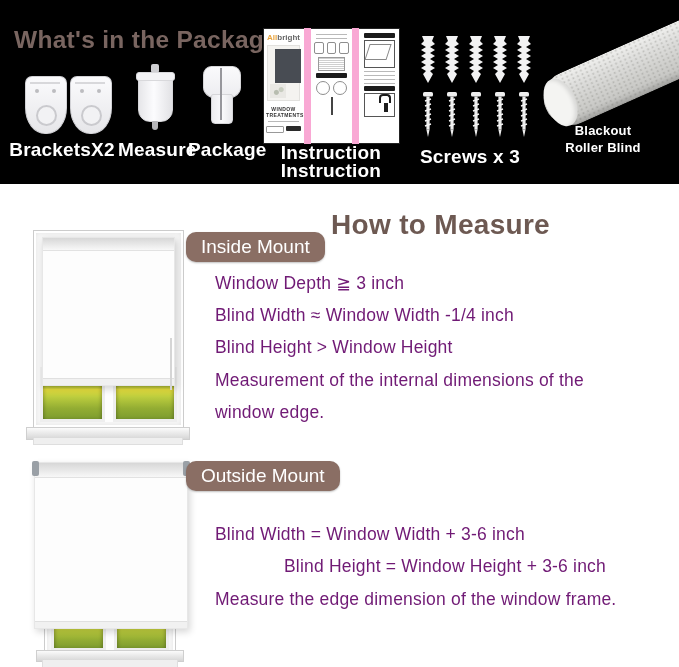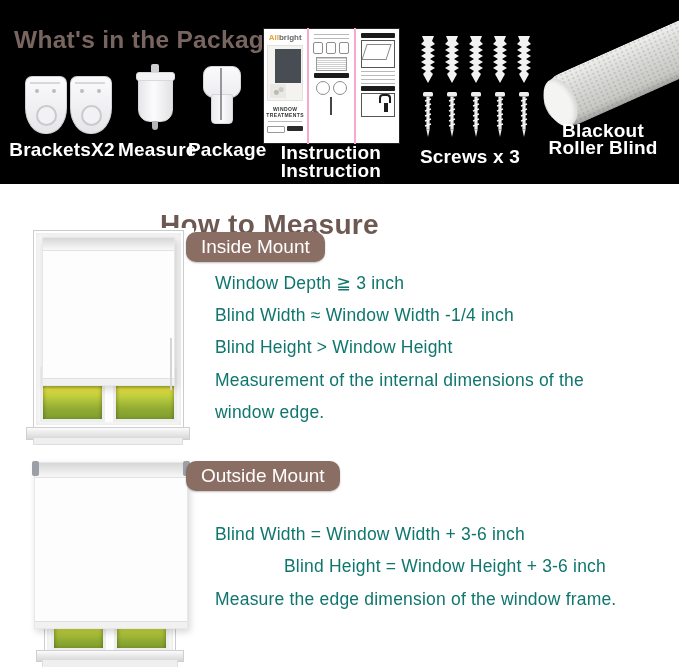--- a/index.html
+++ b/index.html
@@ -39,21 +39,21 @@
            background:linear-gradient(#fafafc,#ececef);border:1px solid #d6d6d9;
            border-radius:9px 9px 55% 55%/10px 10px 40% 40%;}
   .btn-stem{position:absolute;left:211px;top:94px;width:20px;height:28px;
            background:linear-gradient(90deg,#ececef,#fafafc 50%,#e8e8eb);
            border:1px solid #d6d6d9;border-radius:2px 2px 4px 4px;}
   .btn-slot{position:absolute;left:220px;top:68px;width:2px;height:52px;background:#97979c;}
 
   
   .booklet{position:absolute;left:263px;top:28px;width:137px;height:116px;background:#fff;
            display:flex;box-shadow:0 0 0 1px #222 inset;}
-  .bk-col{position:relative;flex:1;border-right:2px solid #f9a8d4;padding:3px 3px;overflow:hidden;}
+  .bk-col{position:relative;flex:1;border-right:7px solid #f9a8d4;padding:3px 3px;overflow:hidden;}
   .bk-col:last-child{border-right:none;}
   .bk-brand{font-size:8px;font-weight:700;text-align:center;color:#666;margin-top:2px;}
   .bk-brand .b1{color:#e8a33d;}
   .bk-photo{position:relative;margin:3px 1px 0;height:54px;background:#f4f3f0;border:1px solid #e2e1de;}
   .bk-photo .shade{position:absolute;left:7px;top:3px;width:26px;height:34px;background:#484c53;}
   .bk-photo .plant{position:absolute;left:2px;bottom:2px;width:16px;height:14px;background:
         radial-gradient(circle at 40% 60%,#b8bdb0 2px,transparent 3px),
         radial-gradient(circle at 70% 40%,#c8cdc0 2px,transparent 3px),#e9e8e4;}
   .bk-cover-title{margin-top:5px;text-align:center;font-size:5px;font-weight:700;color:#333;
         letter-spacing:.4px;line-height:6px;}
@@ -84,27 +84,27 @@
         border-radius:27px 4px 4px 27px/50% 8px 8px 50%;
         background:
           radial-gradient(rgba(110,110,105,.28) 0.8px,transparent 1.4px),
           linear-gradient(#f0f0ee 0%,#dededc 30%,#cfcfcc 65%,#c2c2bf 100%);
         background-size:5px 4px,100% 100%;
         box-shadow:inset 0 -4px 6px rgba(0,0,0,.18);}
   .fabric-roll::before{content:"";position:absolute;left:1px;top:2px;width:30px;height:50px;
         border-radius:50%;background:#f4f4f2;box-shadow:inset -3px 0 4px rgba(0,0,0,.12);}
 
   
-  .measure-title{position:absolute;left:160px;top:186px;width:390px;text-align:left;
+  .measure-title{position:absolute;left:160px;top:186px;width:390px;text-align:right;
         font-size:28px;font-weight:700;color:#6d5952;letter-spacing:.3px;}
   .badge{position:absolute;left:186px;height:30px;line-height:30px;padding:0 15px;
         background:#8a6e64;border-radius:10px;color:#fff;font-size:19px;font-weight:500;
         box-shadow:0 1px 2px rgba(0,0,0,.25);}
   .mline{position:absolute;left:215px;width:460px;font-size:17.5px;font-weight:500;
-        color:#0f766e;letter-spacing:.2px;white-space:nowrap;}
+        color:#701a75;letter-spacing:.2px;white-space:nowrap;}
 
   
   .winfig{position:absolute;background:#fff;}
   .frame{position:absolute;background:#f6f6f6;border:1px solid #cccccc;
         box-shadow:inset 0 0 0 2px #fff, inset 0 0 6px rgba(0,0,0,.12);}
   .glass{position:absolute;display:flex;gap:8px;background:#fdfdfd;}
   .pane{flex:1;border:3px solid #eeeeee;
         background:linear-gradient(#3c4a1c 0%,#5a671f 14%,#8fa52e 30%,#e4dd3e 40%,
                    #bccd3e 55%,#93ad33 78%,#7d9c2e 100%);
         box-shadow:inset 0 2px 4px rgba(0,0,0,.4);}
@@ -249,21 +249,21 @@
     <svg class="abs" style="left:494px;top:92px;" width="12" height="46">
         <use href="#screw"></use>
       </svg>
     <svg class="abs" style="left:518px;top:92px;" width="12" height="46">
         <use href="#screw"></use>
       </svg>
 
     <div class="pkg-label" style="left:408px;top:147px;width:124px;">Screws x 3</div>
 
     <div class="fabric-roll"></div>
-    <div class="pkg-label" style="left:538px;top:122px;width:130px;line-height:17px;font-size:19px;">
+    <div class="pkg-label" style="left:538px;top:122px;width:130px;line-height:17px;font-size:13px;">
       <div>Blackout</div>
       <div>Roller Blind</div>
     </div>
   </section>
 
   <h2 class="measure-title">How to Measure</h2>
 
   <figure class="winfig" style="left:8px;top:228px;width:186px;height:218px;margin:0;">
     <div class="frame" style="left:25px;top:2px;width:149px;height:196px;">
       <div class="glass" style="left:6px;right:6px;top:136px;bottom:5px;">

